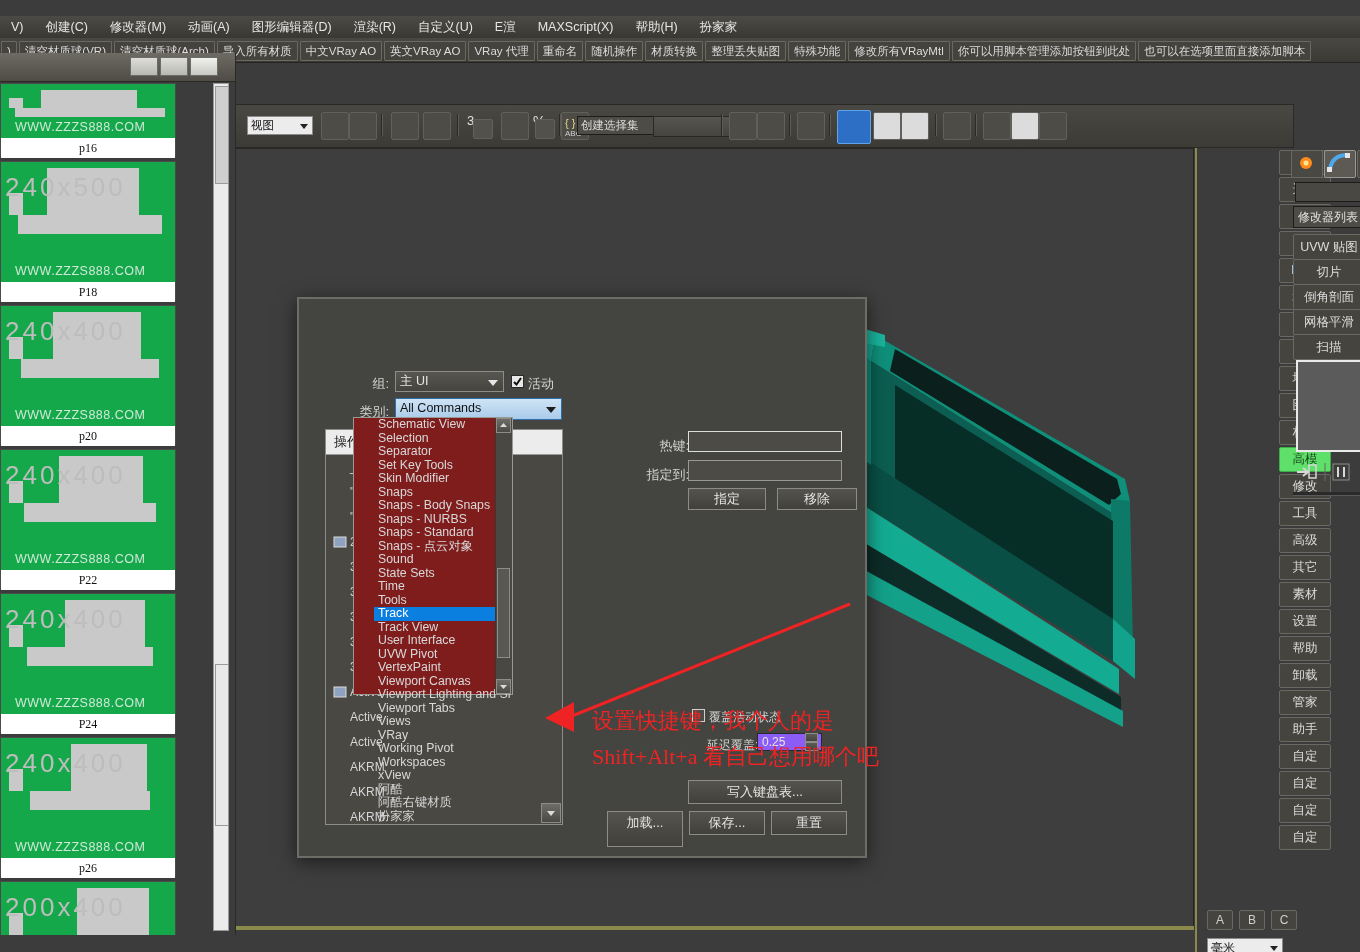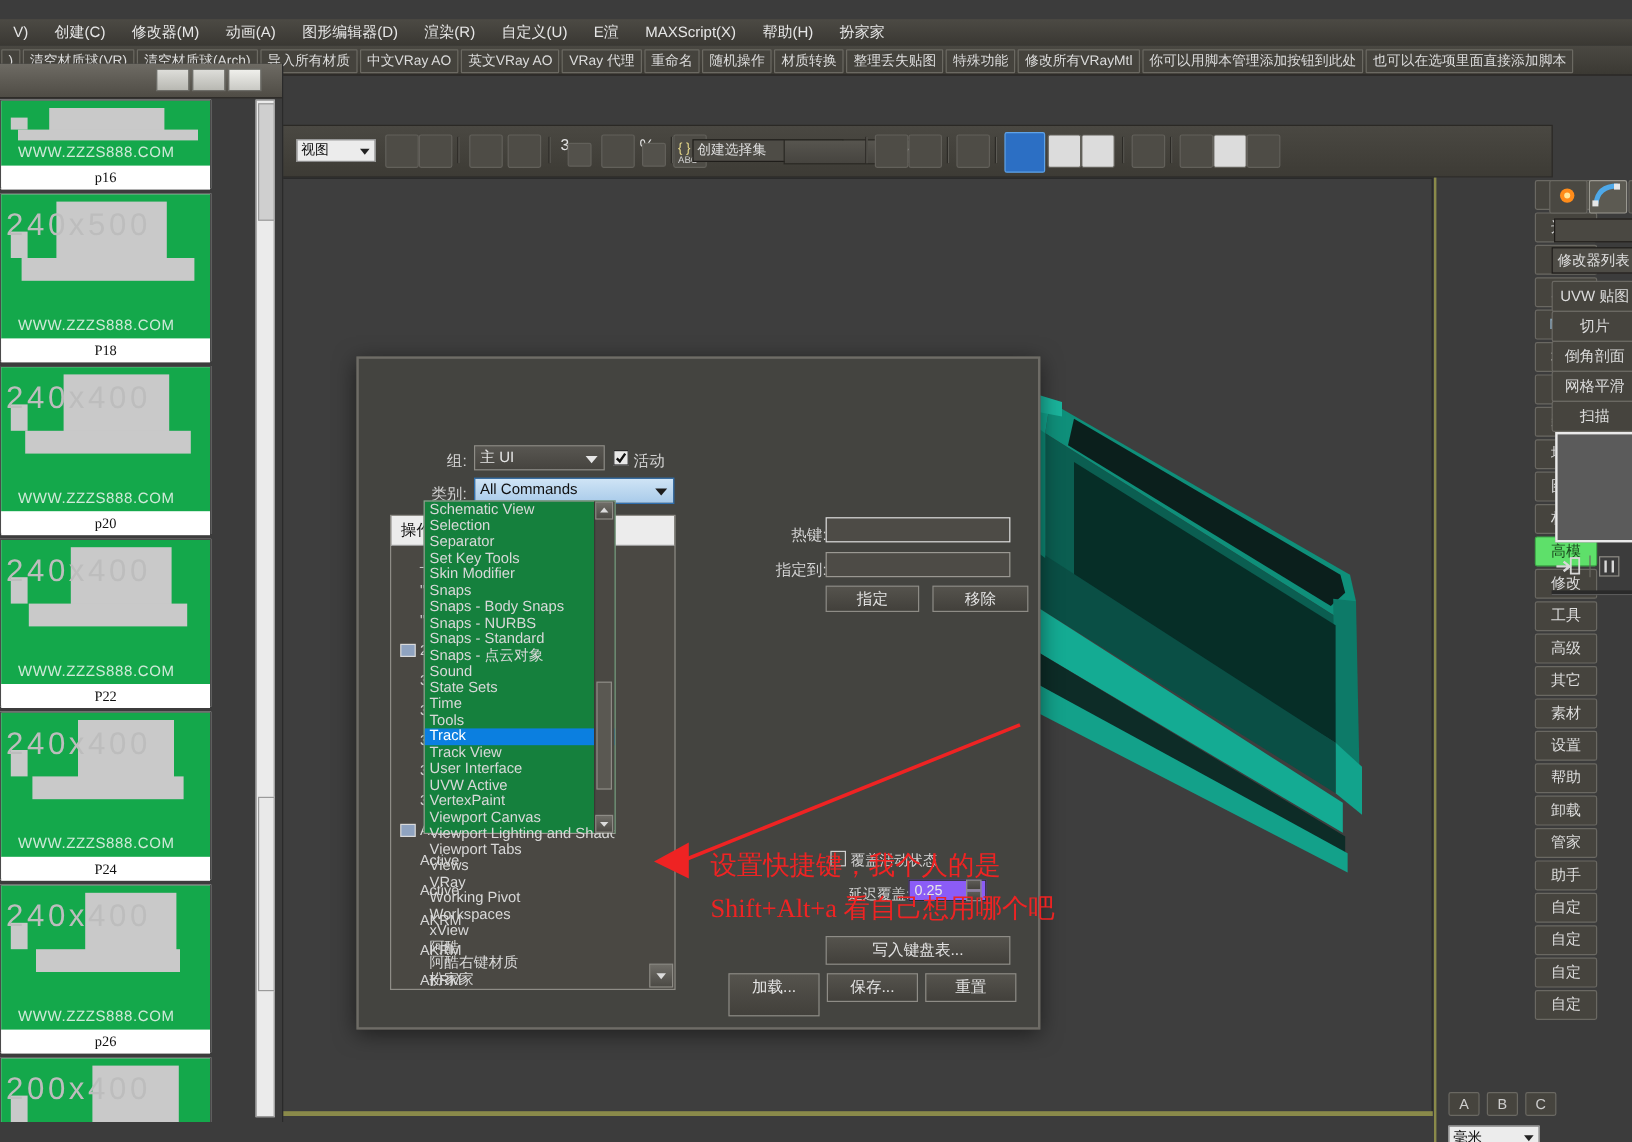--- a/index.html
+++ b/index.html
@@ -115,22 +115,22 @@
   .dcombo .cv{position:absolute;right:5px;top:8px;width:0;height:0;border-left:5px solid transparent;border-right:5px solid transparent;border-top:6px solid #e6e6e6;}
   .dcombo.hl{background:linear-gradient(180deg,#cfe4f5,#a9cbea);border-color:#2f6fae;color:#111;}
   .dcombo.hl .cv{border-top-color:#1c1c1c;}
 
   #cmdlist{position:absolute;left:26px;top:130px;width:238px;height:396px;background:#4a4843;border:1px solid #8e8c86;
      box-sizing:border-box;overflow:hidden;}
   #cmdlist .hdr{height:24px;line-height:24px;background:#ececec;color:#111;font-size:13px;padding-left:8px;border-bottom:1px solid #9a9a9a;}
   #cmdlist .row{height:25px;line-height:25px;color:#d6d6d6;font-size:12px;padding-left:24px;white-space:nowrap;overflow:hidden;}
   #cmdlist .row .ic{position:absolute;left:6px;width:16px;height:16px;}
 
-  #dropdown{position:absolute;left:54px;top:118px;width:160px;height:278px;background:#15803d;
-     border:1px solid #9b9993;box-sizing:border-box;z-index:40;}
+  #dropdown{position:absolute;left:54px;top:118px;width:160px;height:278px;background:#7f1d1d;
+     border:1px solid #9b9993;box-sizing:border-box;z-index:40;padding-left:20px;}
   #dropdown .ditem{height:13.5px;line-height:13.5px;color:#d8d8d8;font-size:12.3px;padding-left:4px;white-space:nowrap;overflow:hidden;}
   #dropdown .ditem.sel{background:#0b7fe0;color:#fff;}
   #dd-scroll{position:absolute;right:0;top:0;width:16px;height:276px;background:#4a4843;border-left:1px solid #3a3834;}
   #dd-scroll .arw{position:absolute;left:0;width:15px;height:15px;background:linear-gradient(180deg,#6f6d67,#4c4a45);border:1px solid #8e8c86;box-sizing:border-box;}
   #dd-scroll .thumb{position:absolute;left:1px;top:150px;width:13px;height:90px;background:#5a5852;border:1px solid #8e8c86;box-sizing:border-box;}
 
   .dfield{position:absolute;background:#4d4b46;border:1px solid #dcdcdc;box-sizing:border-box;}
   .dfield.dim{border-color:#9a9892;}
   .dbtn{position:absolute;background:linear-gradient(180deg,#55534d,#42403b);border:1px solid #8e8c86;
      color:#e4e4e4;font-size:13px;text-align:center;box-sizing:border-box;cursor:default;}
@@ -488,21 +488,21 @@
         <div class="ditem">Snaps - NURBS</div>
         <div class="ditem">Snaps - Standard</div>
         <div class="ditem">Snaps - 点云对象</div>
         <div class="ditem">Sound</div>
         <div class="ditem">State Sets</div>
         <div class="ditem">Time</div>
         <div class="ditem">Tools</div>
         <div class="ditem sel">Track</div>
         <div class="ditem">Track View</div>
         <div class="ditem">User Interface</div>
-        <div class="ditem">UVW Active</div>
+        <div class="ditem">UVW Pivot</div>
         <div class="ditem">VertexPaint</div>
         <div class="ditem">Viewport Canvas</div>
         <div class="ditem">Viewport Lighting and Shadows</div>
         <div class="ditem">Viewport Tabs</div>
         <div class="ditem">Views</div>
         <div class="ditem">VRay</div>
         <div class="ditem">Working Pivot</div>
         <div class="ditem">Workspaces</div>
         <div class="ditem">xView</div>
         <div class="ditem">阿酷</div>

